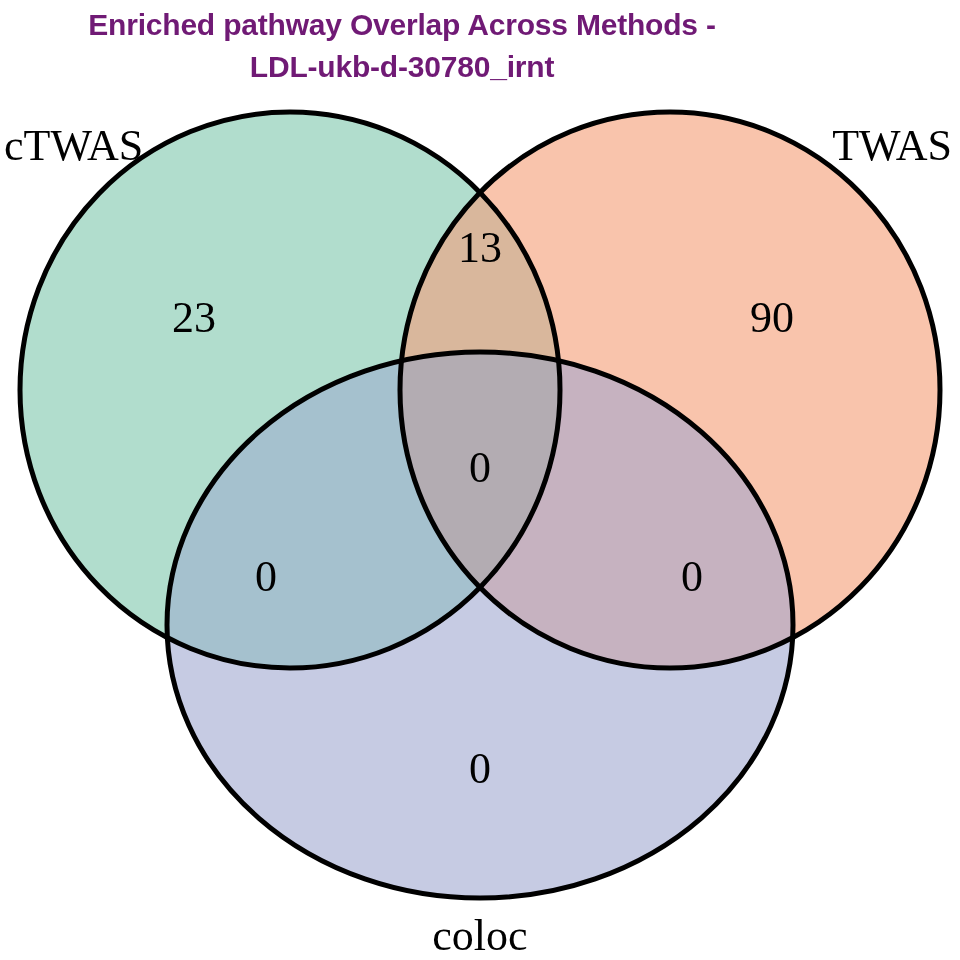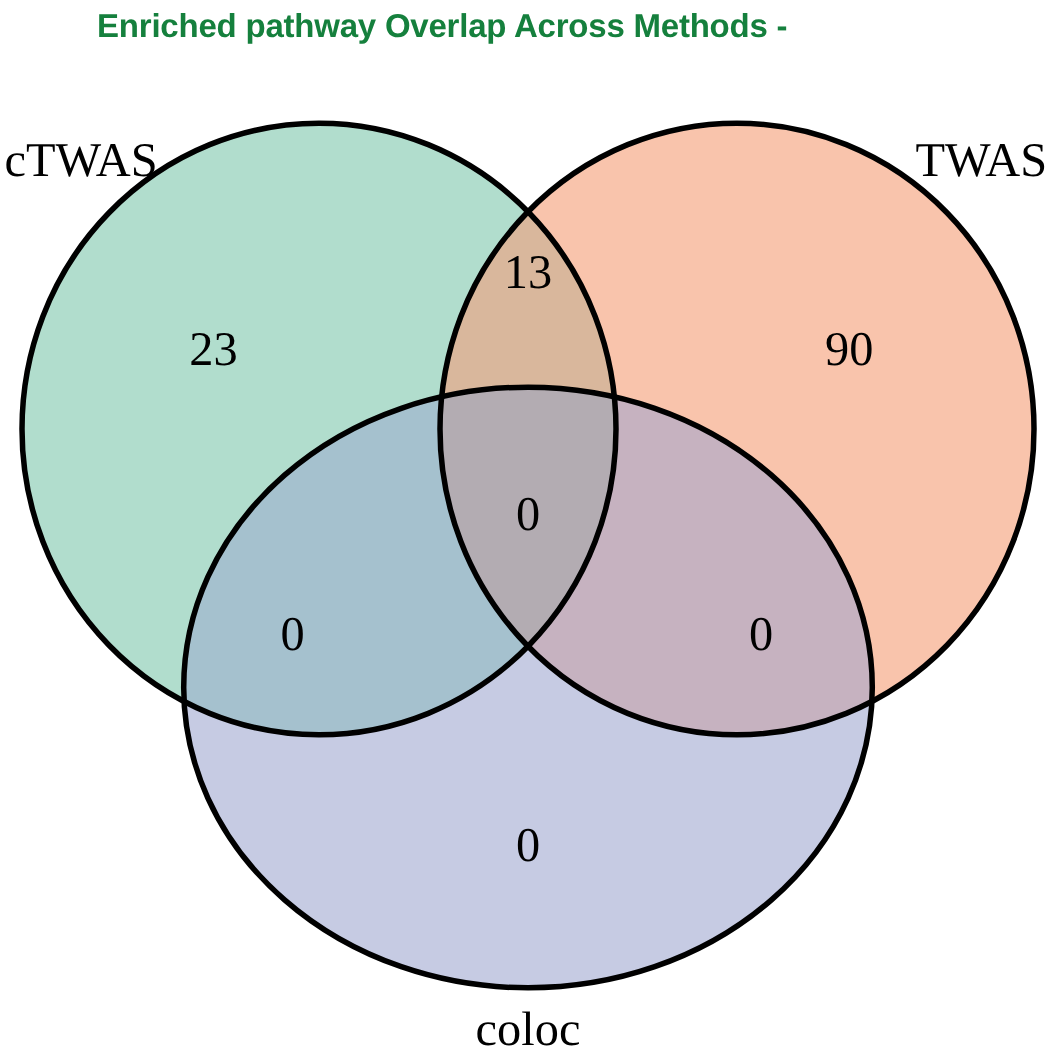--- a/index.html
+++ b/index.html
@@ -23,21 +23,21 @@
   #title-block {
     position: absolute;
     top: 0;
     left: 0;
     width: 804px;
     text-align: center;
     font-family: "Liberation Sans", "DejaVu Sans", sans-serif;
     font-weight: bold;
     font-size: 30px;
     line-height: 42px;
-    color: #15803d;
+    color: #701a75;
     letter-spacing: -0.2px;
     padding-top: 4px;
     box-sizing: border-box;
   }
   #title-line-1, #title-line-2 { display: block; white-space: nowrap; }
 
   
   #venn-svg {
     position: absolute;
     top: 0;
@@ -63,20 +63,21 @@
     dominant-baseline: middle;
   }
 </style>
 </head>
 <body>
 
 <div id="canvas">
 
   <div id="title-block">
     <span id="title-line-1">Enriched pathway Overlap Across Methods -</span>
+    <span id="title-line-2">LDL-ukb-d-30780_irnt</span>
   </div>
 
   <svg id="venn-svg" viewBox="0 0 960 960" xmlns="http://www.w3.org/2000/svg">
     <defs>
 
       <clipPath id="clip-ctwas">
         <ellipse cx="290" cy="390" rx="270" ry="278"></ellipse>
       </clipPath>
       <clipPath id="clip-twas">
         <ellipse cx="670" cy="390" rx="270" ry="278"></ellipse>

